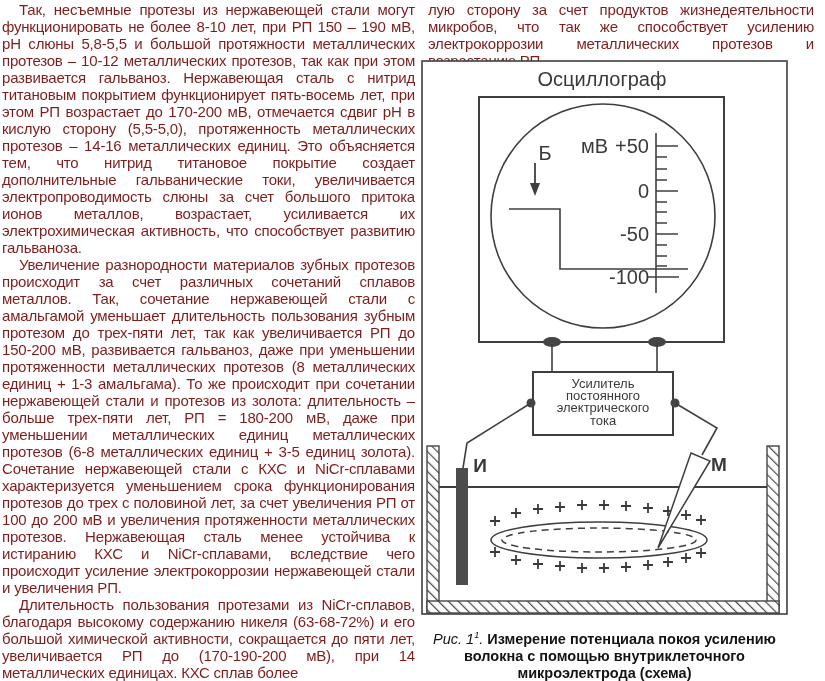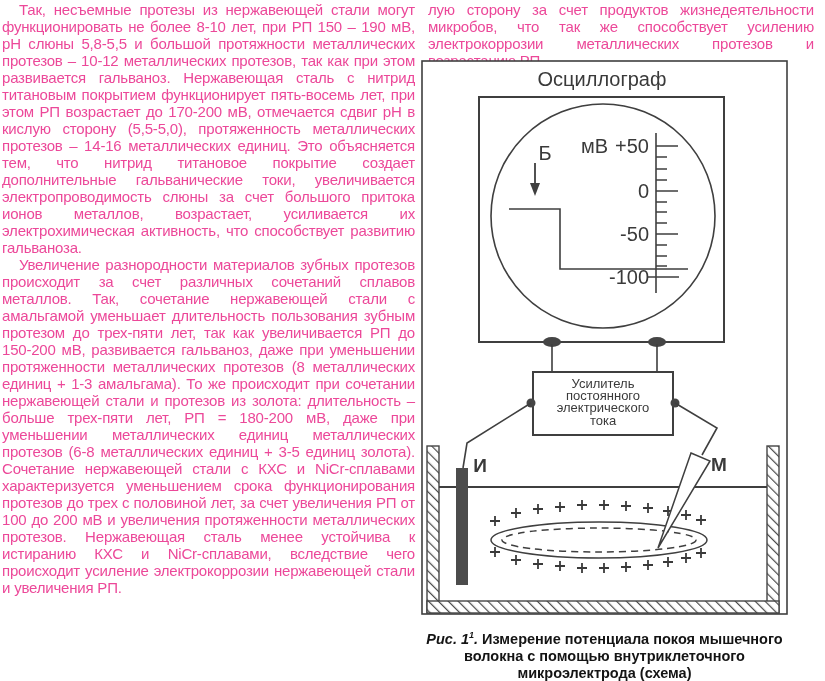--- a/index.html
+++ b/index.html
@@ -5,41 +5,42 @@
   html,body{margin:0;padding:0;}
   body{
     width:825px;height:681px;overflow:hidden;background:#ffffff;
     font-family:"Liberation Sans",sans-serif;color:#1d1d1d;position:relative;
   }
   .page{position:absolute;inset:0;background:#fff;}
   .col-left{position:absolute;left:2px;top:1px;width:413px;}
   .col-right-text{position:absolute;left:428px;top:1px;width:386px;}
   p.body-par{
     margin:0;font-size:15px;line-height:17px;text-align:justify;
-    letter-spacing:-0.2px;color:#ec4899;
+    letter-spacing:-0.2px;color:#7f1d1d;
   }
   p.indent{text-indent:17px;}
   .figure{position:absolute;left:421px;top:60px;width:335px;height:556px;}
   .figure svg{display:block;}
   svg text{font-family:"Liberation Sans",sans-serif;fill:#3a3a3a;}
   .caption{
     position:absolute;left:421px;top:627px;width:367px;text-align:center;
     font-size:14.5px;line-height:17px;font-weight:bold;color:#141414;
   }
-  .cap-ital{font-style:italic;font-weight:bold;}
+  .cap-ital{font-style:italic;font-weight:normal;}
   .cap-ital sup{font-size:9px;font-style:italic;}
 </style>
 </head>
 <body>
 
 <div class="page">
 
   <div class="col-left">
     <p class="body-par indent">Так, несъемные протезы из нержавеющей стали могут функционировать не более 8-10 лет, при РП 150 – 190 мВ, рН слюны 5,8-5,5 и большой протяжности металлических протезов – 10-12 металлических протезов, так как при этом развивается гальваноз. Нержавеющая сталь с нитрид титановым покрытием функционирует пять-восемь лет, при этом РП возрастает до 170-200 мВ, отмечается сдвиг рН в кислую сторону (5,5-5,0), протяженность металлических протезов – 14-16 металлических единиц. Это объясняется тем, что нитрид титановое покрытие создает дополнительные гальванические токи, увеличивается электропроводимость слюны за счет большого притока ионов металлов, возрастает, усиливается их электрохимическая активность, что способствует развитию гальваноза.</p>
     <p class="body-par indent">Увеличение разнородности материалов зубных протезов происходит за счет различных сочетаний сплавов металлов. Так, сочетание нержавеющей стали с амальгамой уменьшает длительность пользования зубным протезом до трех-пяти лет, так как увеличивается РП до 150-200 мВ, развивается гальваноз, даже при уменьшении протяженности металлических протезов (8 металлических единиц + 1-3 амальгама). То же происходит при сочетании нержавеющей стали и протезов из золота: длительность – больше трех-пяти лет, РП = 180-200 мВ, даже при уменьшении металлических единиц металлических протезов (6-8 металлических единиц + 3-5 единиц золота). Сочетание нержавеющей стали с КХС и NiCr-сплавами характеризуется уменьшением срока функционирования протезов до трех с половиной лет, за счет увеличения РП от 100 до 200 мВ и увеличения протяженности металлических протезов. Нержавеющая сталь менее устойчива к истиранию КХС и NiCr-сплавами, вследствие чего происходит усиление электрокоррозии нержавеющей стали и увеличения РП.</p>
+    <p class="body-par indent">Длительность пользования протезами из NiCr-сплавов, благодаря высокому содержанию никеля (63-68-72%) и его большой химической активности, сокращается до пяти лет, увеличивается РП до (170-190-200 мВ), при 14 металлических единицах. КХС сплав более</p>
   </div>
 
   <div class="col-right-text">
     <p class="body-par">лую сторону за счет продуктов жизнедеятельности микробов, что так же способствует усилению электрокоррозии металлических протезов и возрастанию РП.</p>
   </div>
 
   <div class="figure">
     <svg width="367" height="556" viewBox="0 0 367 556">
       <defs>
         <pattern id="hatch" width="7" height="7" patternUnits="userSpaceOnUse" patternTransform="rotate(-45)">
@@ -96,16 +97,16 @@
       <text x="298" y="411" text-anchor="middle" font-size="19" font-weight="bold" fill="#333333">М</text>
 
       <polyline points="110,343 46,383 42,408" fill="none" stroke="#3f3f3f" stroke-width="1.6"></polyline>
       <rect x="35" y="408" width="12" height="117" fill="#4c4c4c"></rect>
       <text x="59" y="412" text-anchor="middle" font-size="19" font-weight="bold" fill="#333333">И</text>
     </svg>
   </div>
 
   <div class="caption">
     <span class="cap-ital"><span>Рис. 1</span><sup>1</sup><span>.</span></span>
-    <span>Измерение потенциала покоя мышечного волокна с помощью внутриклеточного микроэлектрода (схема)</span>
+    <span>Измерение потенциала покоя усилению волокна с помощью внутриклеточного микроэлектрода (схема)</span>
   </div>
 
 </div>
 
 </body></html>

